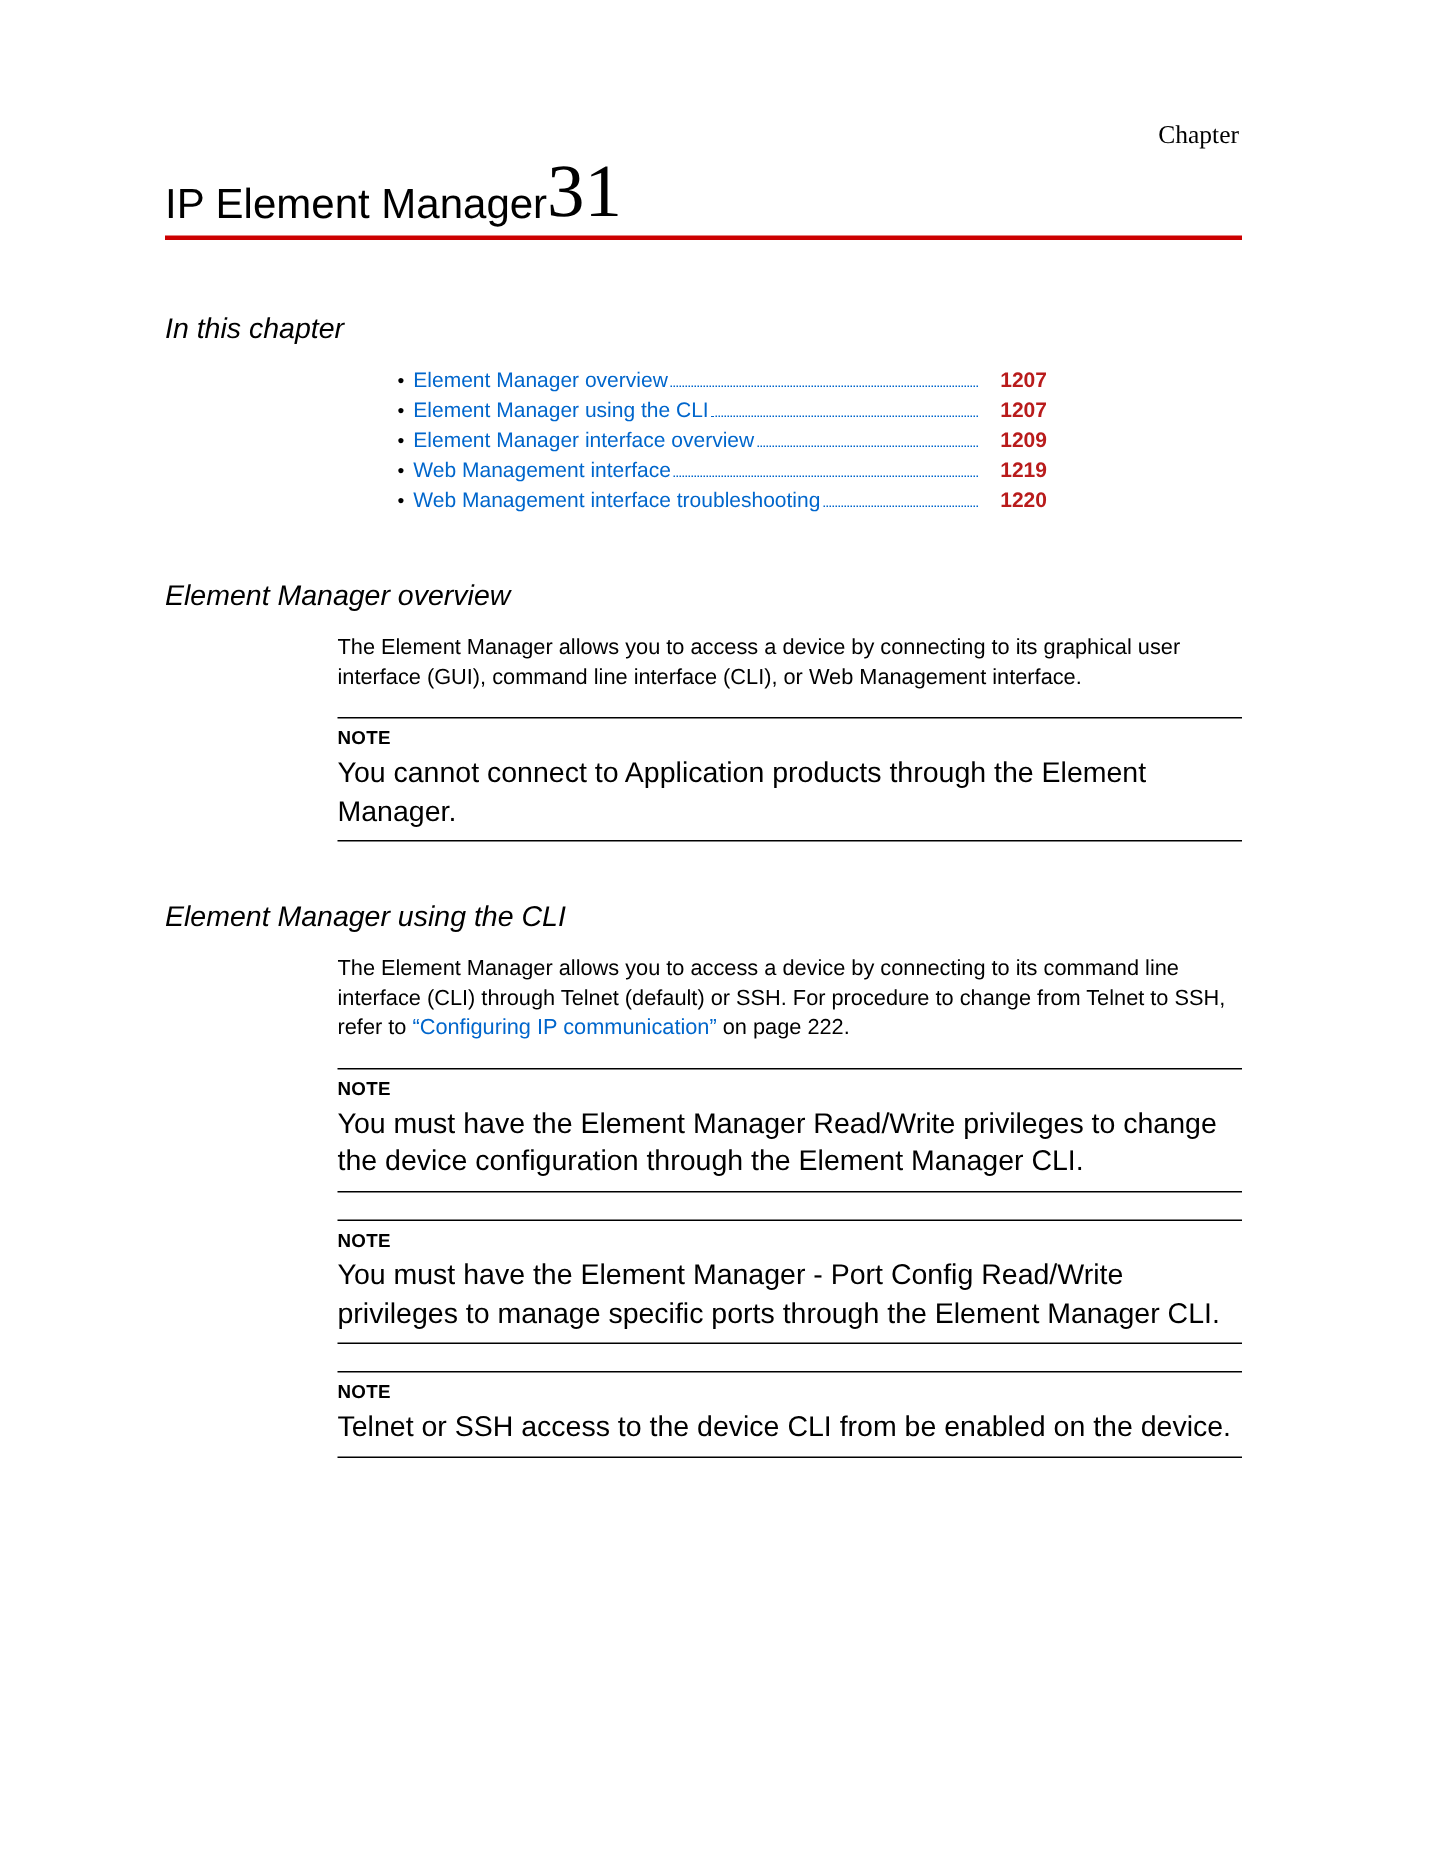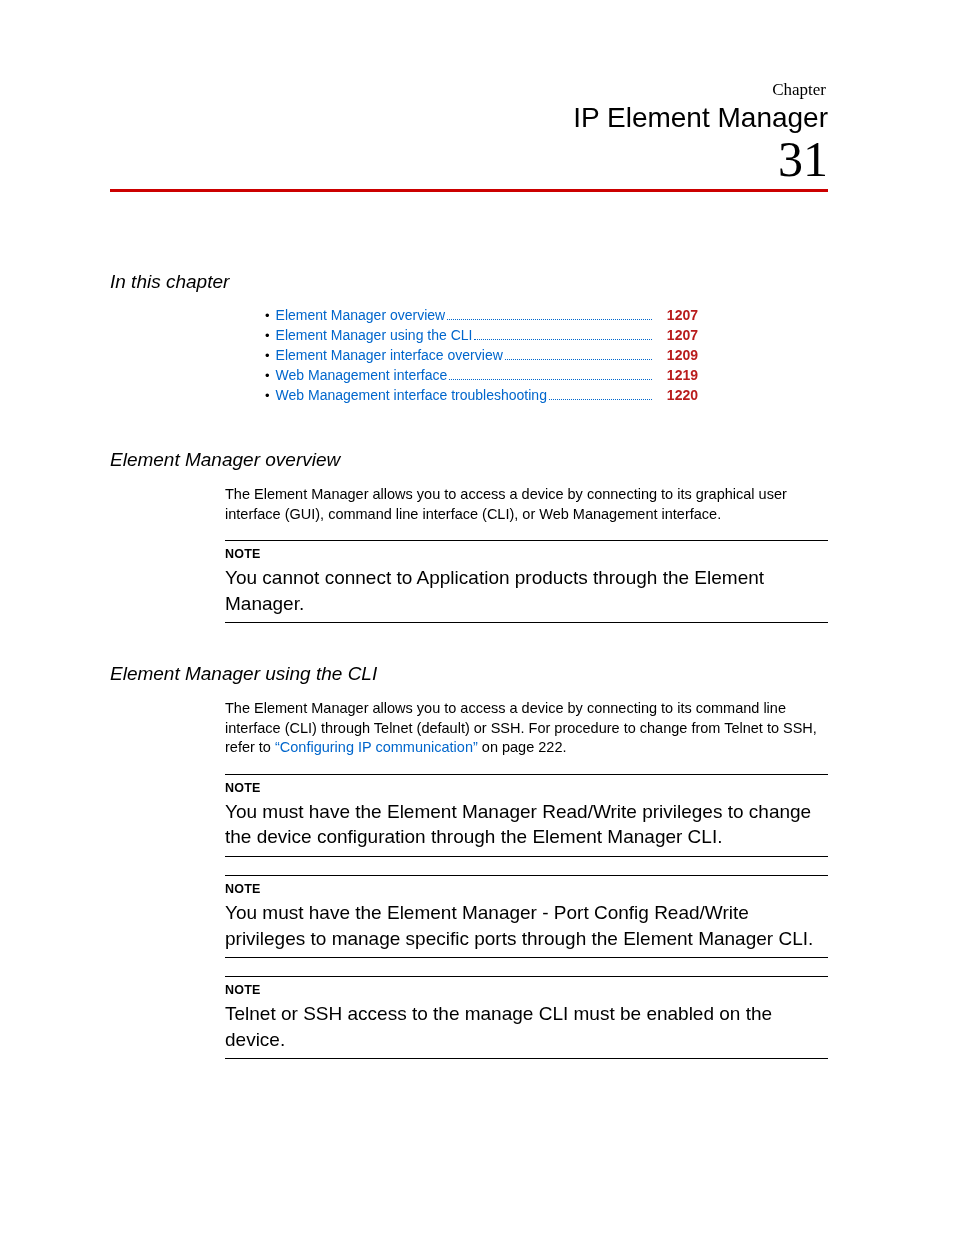--- a/index.html
+++ b/index.html
@@ -21,22 +21,21 @@
       font-family: Georgia, 'Times New Roman', serif;
       font-size: 17px;
       margin-bottom: 2px;
       padding-right: 2px;
     }
     .title-row {
       display: flex;
       align-items: flex-end;
       border-bottom: 3px solid #cc0000;
       padding-bottom: 5px;
-      margin-bottom: 79px;
-      flex-direction: column;
+      margin-bottom: 49px;
     }
     .chapter-title {
       font-family: Arial, Helvetica, sans-serif;
       font-size: 28px;
       font-weight: normal;
       letter-spacing: 0px;
     }
     .chapter-number {
       font-family: Georgia, 'Times New Roman', serif;
       font-size: 50px;
@@ -176,18 +175,18 @@
         <div class="note-text">You must have the Element Manager Read/Write privileges to change the device configuration through the Element Manager CLI.</div>
       </div>
 
       <div class="note-box">
         <div class="note-label">NOTE</div>
         <div class="note-text">You must have the Element Manager - Port Config Read/Write privileges to manage specific ports through the Element Manager CLI.</div>
       </div>
 
       <div class="note-box">
         <div class="note-label">NOTE</div>
-        <div class="note-text">Telnet or SSH access to the manage CLI must be enabled on the device.</div>
+        <div class="note-text">Telnet or SSH access to the device CLI from be enabled on the device.</div>
       </div>
     </div>
   </div>
 
 </div>
 
 </body></html>

